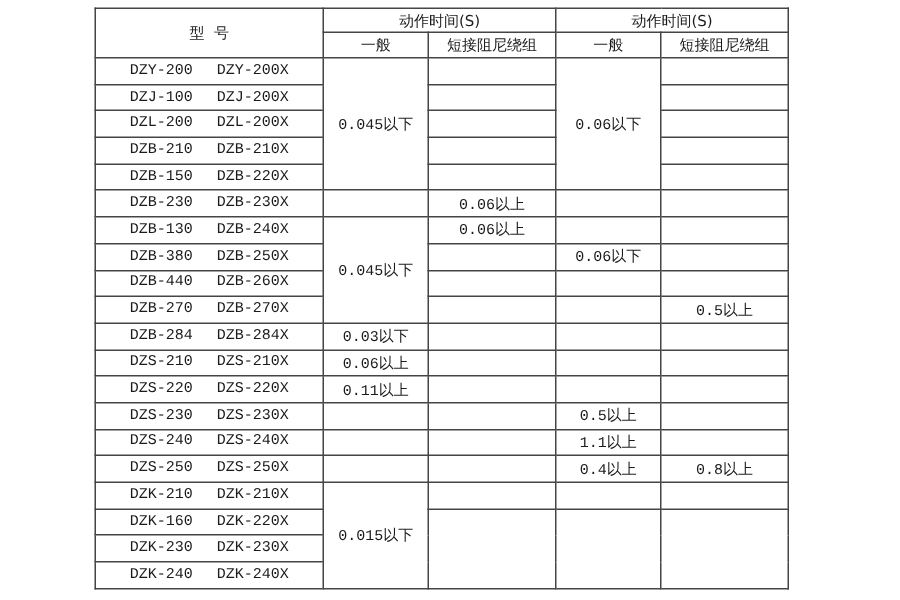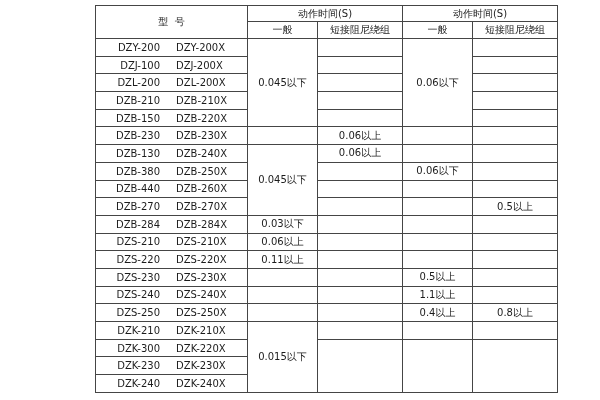--- a/index.html
+++ b/index.html
@@ -4,21 +4,21 @@
 <style>
   html,body{margin:0;padding:0;}
   body{
     width:600px;height:400px;
     background:#ffffff;
     font-family:"DejaVu Sans","Liberation Sans",sans-serif;
     color:#1b1b1b;
     position:relative;
     overflow:hidden;
   }
-  .table-wrap{position:absolute;left:63px;top:5px;margin-left:32px;}
+  .table-wrap{position:absolute;left:63px;top:5px;}
   table{
     border-collapse:collapse;
     table-layout:fixed;
     width:462px;
   }
   col.c-model{width:152px;}
   col.c-ag{width:70px;}
   col.c-ad{width:85px;}
   col.c-rg{width:70px;}
   col.c-rd{width:85px;}
@@ -27,21 +27,21 @@
     font-size:10px;
     font-weight:normal;
     text-align:center;
     vertical-align:middle;
     padding:0;
     overflow:hidden;
     white-space:nowrap;
   }
   tr.h1{height:16px;}
   tr.h2{height:17px;}
-  tbody tr{height:17.7px;}
+  tbody tr{height:17.7px;font-family:Liberation Mono, monospace;}
   th{white-space:pre;}
   .model-inner{
     display:flex;
     justify-content:center;
     gap:16px;
     align-items:center;
   }
 </style>
 </head>
 <body>
@@ -258,21 +258,21 @@
             </div>
           </td>
       <td rowspan="4">0.015以下</td>
       <td></td>
       <td></td>
       <td></td>
     </tr>
     <tr>
       <td>
             <div class="model-inner">
-              <span>DZK-300</span>
+              <span>DZK-160</span>
               <span>DZK-220X</span>
             </div>
           </td>
       <td rowspan="3"></td>
       <td rowspan="3"></td>
       <td rowspan="3"></td>
     </tr>
     <tr>
       <td>
             <div class="model-inner">

